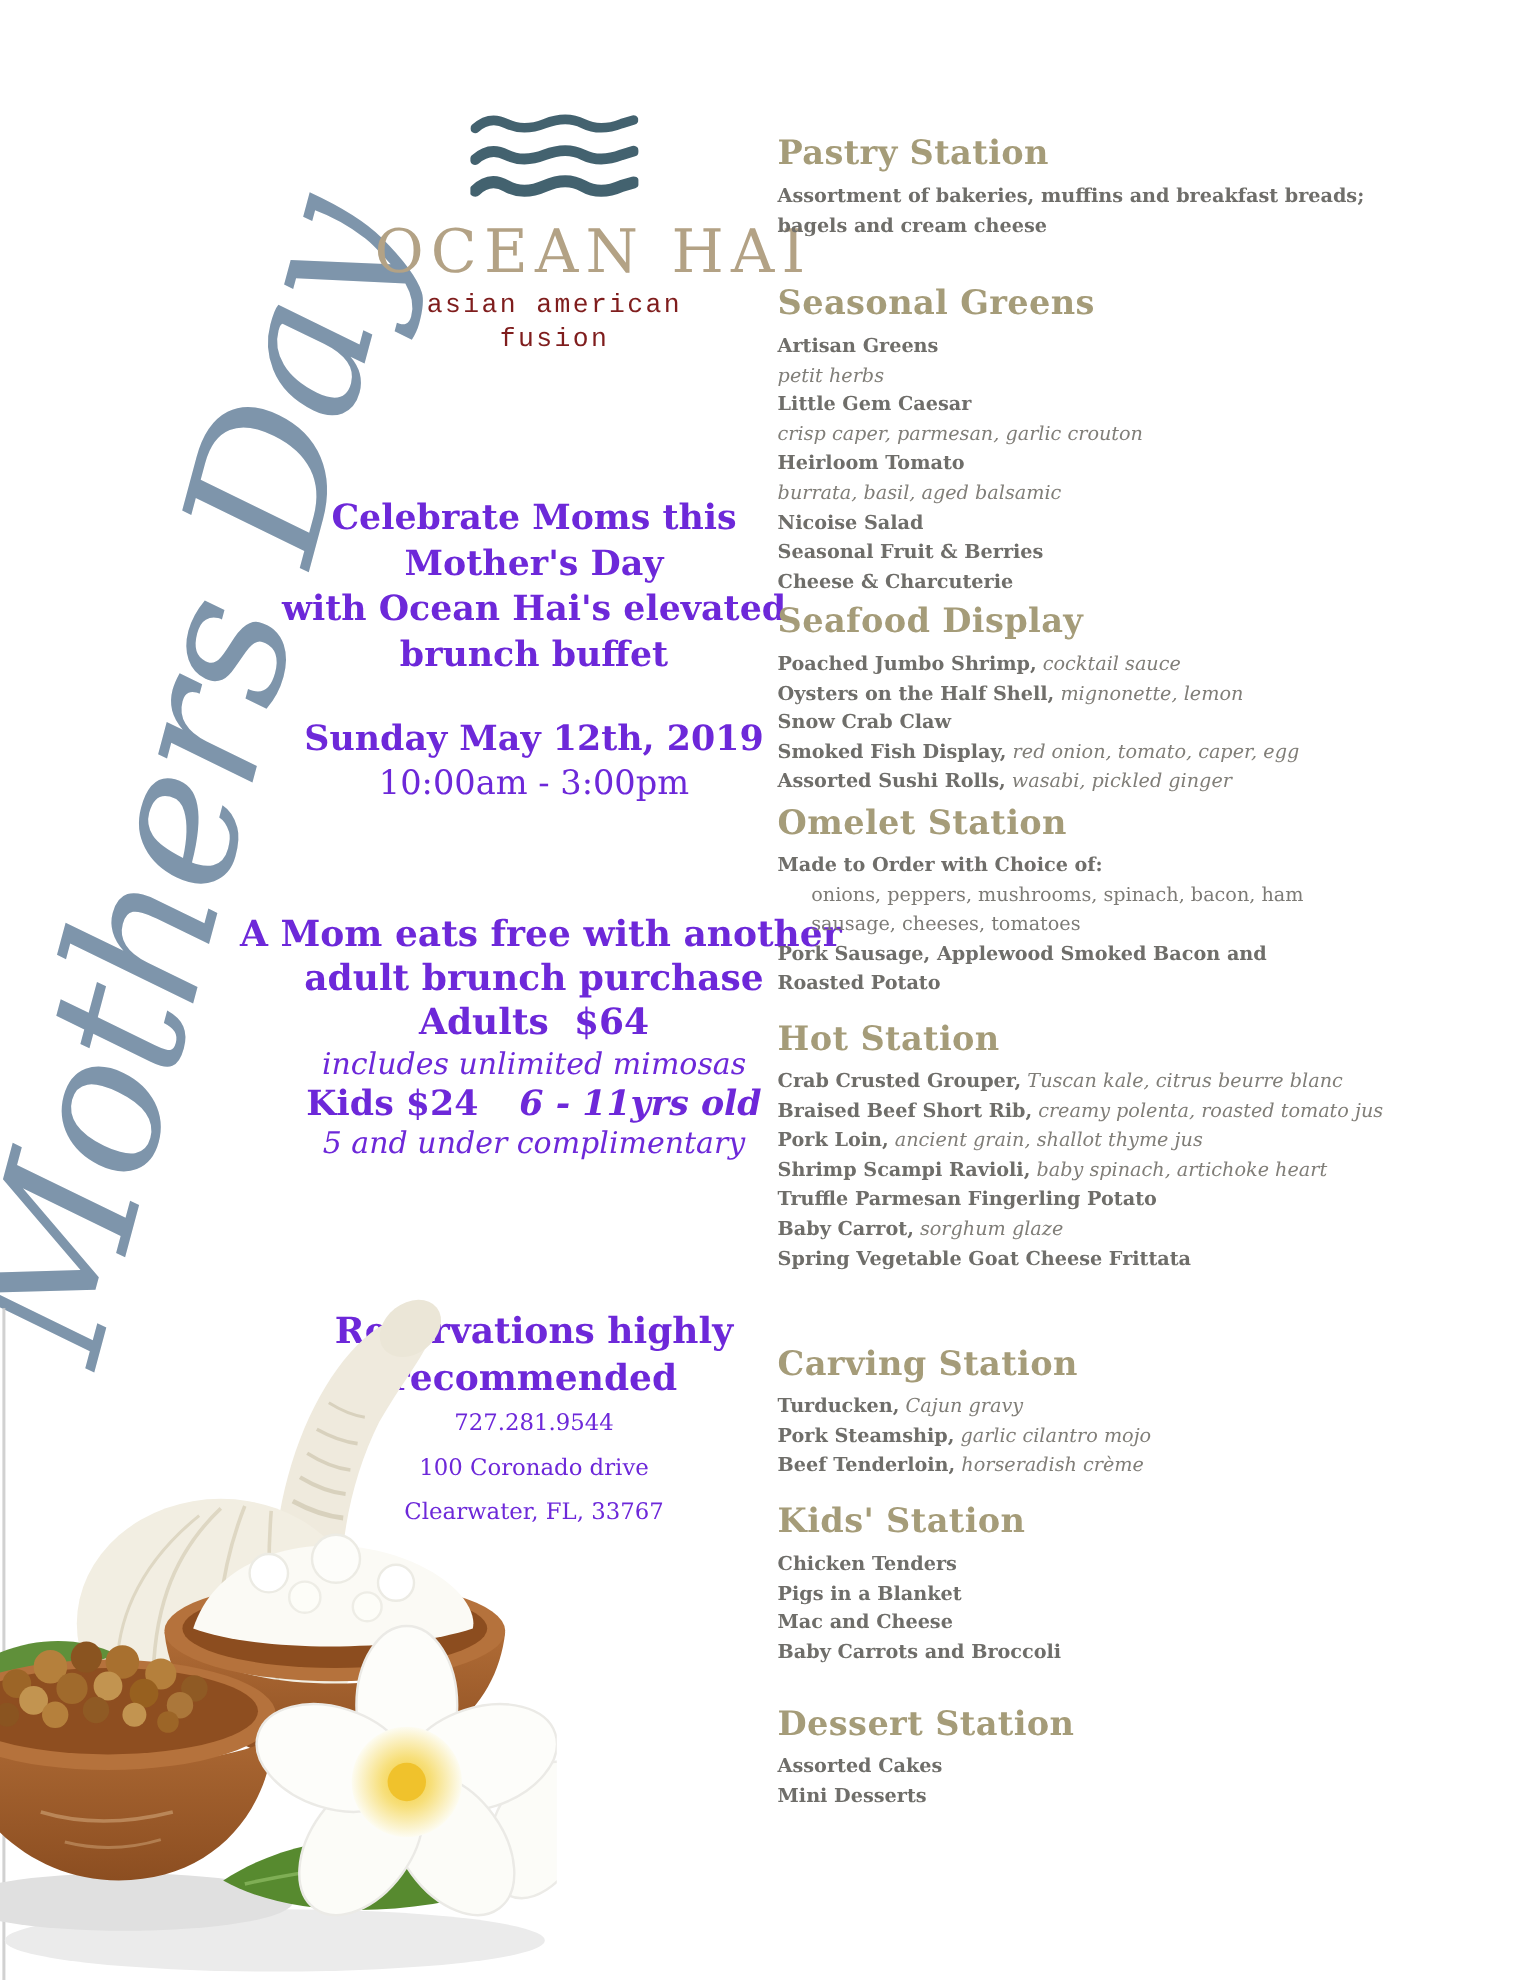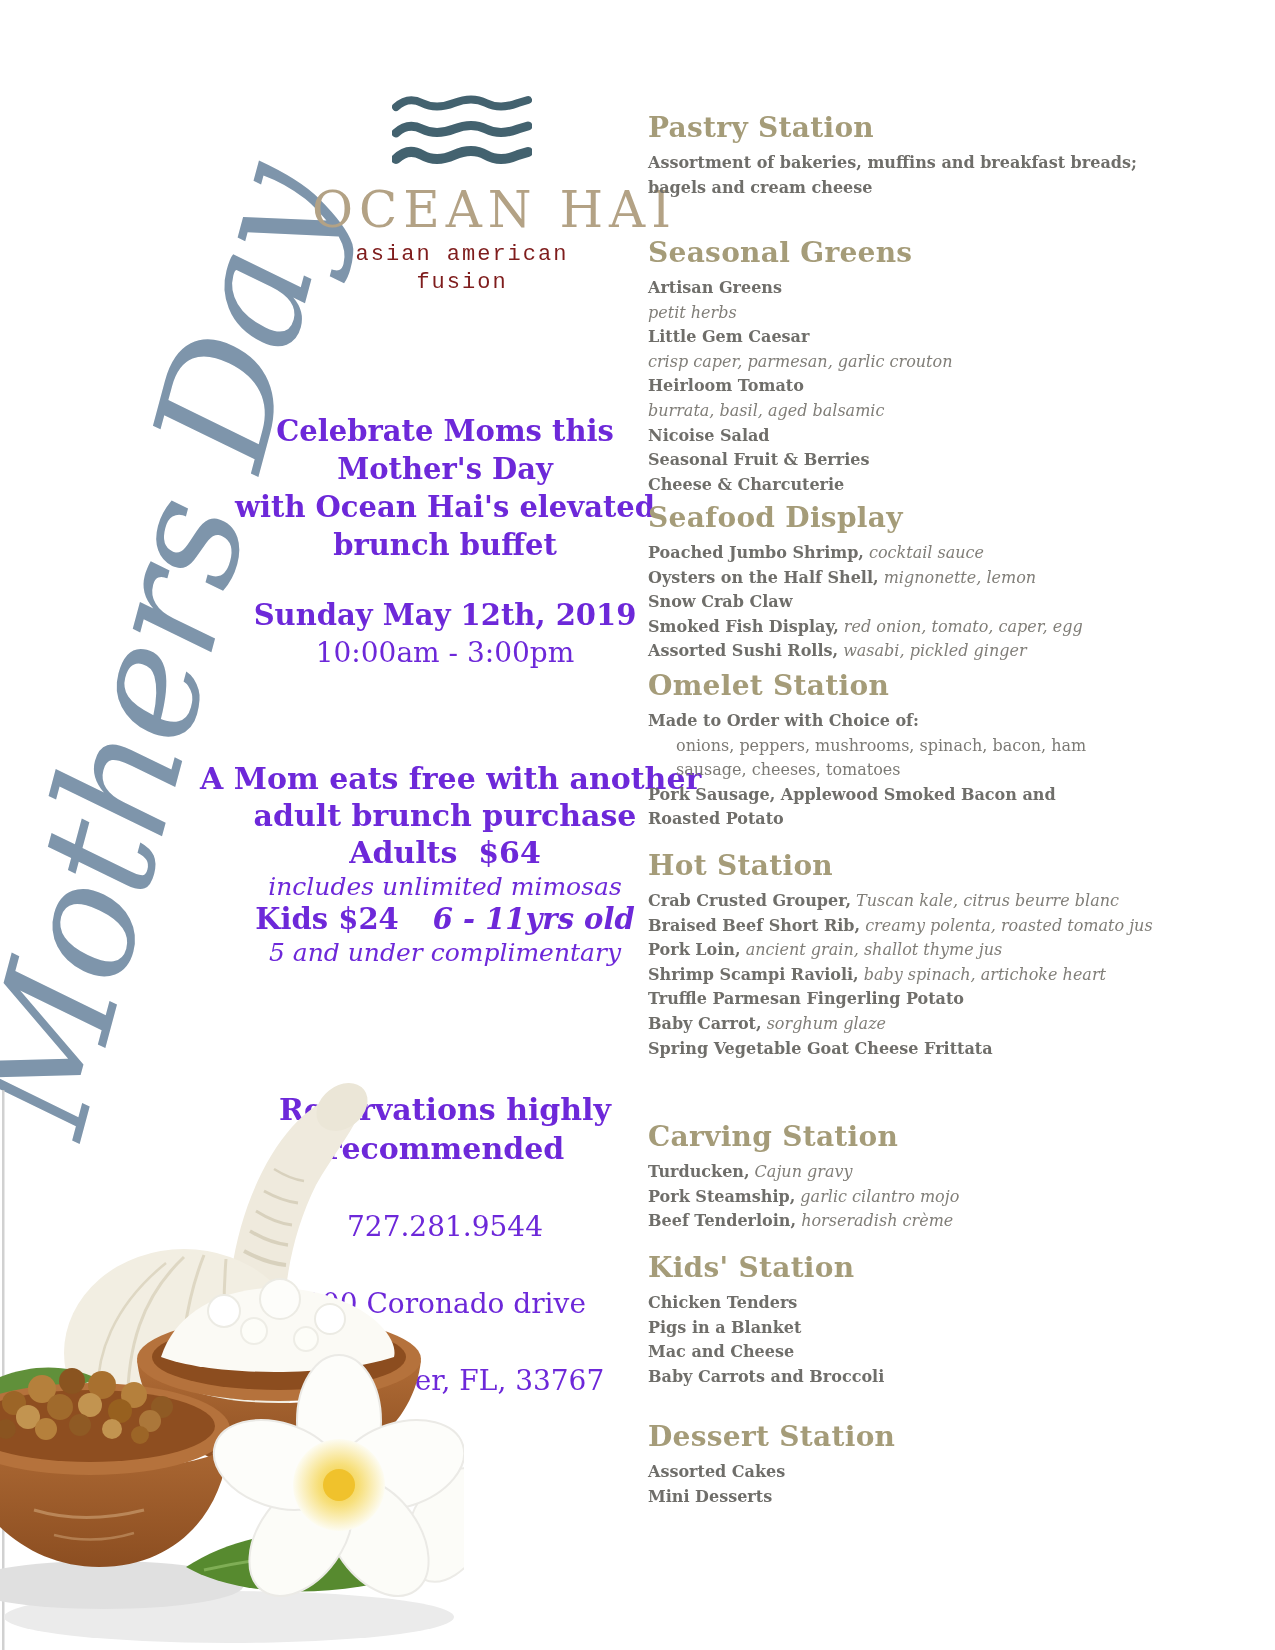--- a/index.html
+++ b/index.html
@@ -31,21 +31,21 @@
   .datetime .d2{font-size:28px;line-height:37px;white-space:nowrap;}
   .pricing{left:200px;top:760px;width:490px;}
   .pricing .p1{font-weight:bold;font-size:30px;line-height:37px;white-space:nowrap;}
   .pricing .adults{font-weight:bold;font-size:30px;line-height:37px;white-space:pre;}
   .pricing .mimosa{font-style:italic;font-size:25px;line-height:31px;}
   .pricing .kids{font-weight:bold;font-size:29px;line-height:35px;white-space:nowrap;}
   .pricing .kids .age{font-style:italic;margin-left:34px;}
   .pricing .under5{font-style:italic;font-size:25px;line-height:31px;}
   .reservations{left:235px;top:1090px;width:420px;}
   .reservations .r1{font-weight:bold;font-size:30px;line-height:39px;white-space:nowrap;}
-  .reservations .r2{font-size:28px;line-height:37px;white-space:nowrap;margin-top:40px;}
+  .reservations .r2{font-size:19px;line-height:37px;white-space:nowrap;}
 
   
   .menu-column{position:absolute;left:648px;top:0;width:532px;height:1429px;}
   .menu-section{position:absolute;left:0;width:100%;}
   .sec-0{top:112px}.sec-1{top:237px}.sec-2{top:502px}.sec-3{top:670px}
   .sec-4{top:850px}.sec-5{top:1121px}.sec-6{top:1252px}.sec-7{top:1421px}
   .section-title{
     margin:0 0 7px 0;font-size:28px;line-height:32px;font-weight:bold;
     color:#a59c79;letter-spacing:.3px;
   }

